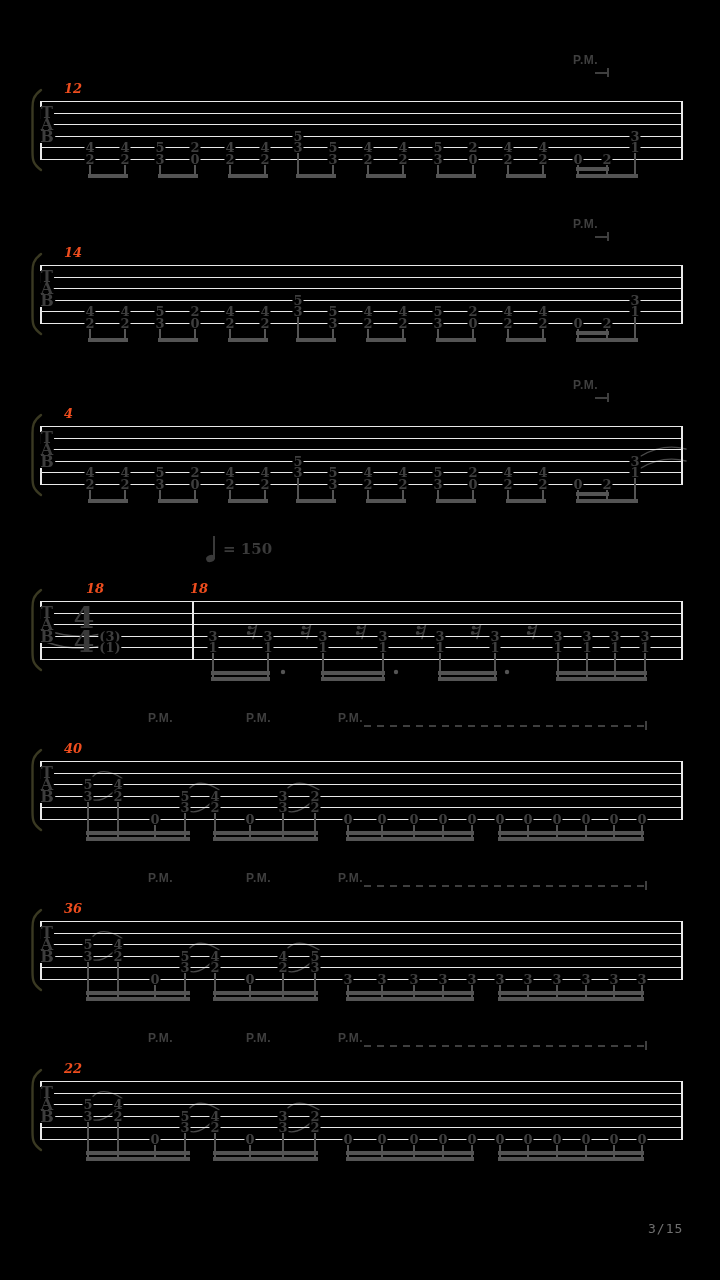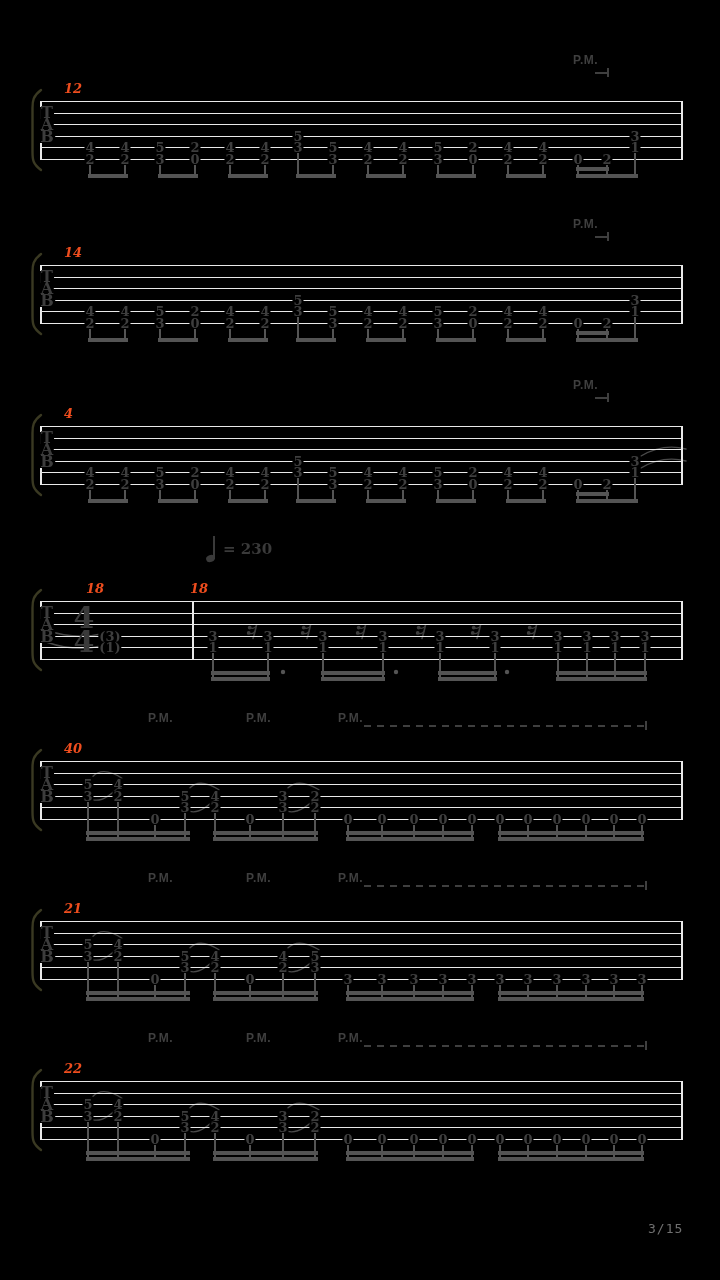--- a/index.html
+++ b/index.html
@@ -85,21 +85,21 @@
       <path d="M41,1070 C33,1076 32.5,1081 32.5,1088 L32.5,1132 C32.5,1140 33,1144 41,1150" stroke="#3a3922" stroke-width="2.4" fill="none" stroke-linecap="round"></path>
       <path d="M93,1096.2 Q103,1086.2 122,1098.2" stroke="#4a4a4a" stroke-width="1.3" fill="none" stroke-linecap="round"></path>
       <path d="M93,1119.8 Q105,1122.8 122,1103.2" stroke="#4a4a4a" stroke-width="1.3" fill="none" stroke-linecap="round"></path>
       <path d="M190,1107.8 Q200,1097.8 219,1109.8" stroke="#4a4a4a" stroke-width="1.3" fill="none" stroke-linecap="round"></path>
       <path d="M190,1131.4 Q202,1134.4 219,1114.8" stroke="#4a4a4a" stroke-width="1.3" fill="none" stroke-linecap="round"></path>
       <path d="M288,1107.8 Q299,1097.8 319,1109.8" stroke="#4a4a4a" stroke-width="1.3" fill="none" stroke-linecap="round"></path>
       <path d="M288,1131.4 Q301,1134.4 319,1114.8" stroke="#4a4a4a" stroke-width="1.3" fill="none" stroke-linecap="round"></path>
     </svg>
   <div class="tempo-head"></div>
   <div class="tempo-stem"></div>
-  <div class="tempo-label">= 230</div>
+  <div class="tempo-label">= 150</div>
   <div class="footer">3/15</div>
 <div class="sline" style="left: 40px; top: 101px; width: 642px;"></div>
     <div class="sline" style="left: 40px; top: 112.6px; width: 642px;"></div>
     <div class="sline" style="left: 40px; top: 124.2px; width: 642px;"></div>
     <div class="sline" style="left: 40px; top: 135.8px; width: 642px;"></div>
     <div class="sline" style="left: 40px; top: 147.4px; width: 642px;"></div>
     <div class="sline" style="left: 40px; top: 159px; width: 642px;"></div>
     <div class="barline" style="left: 40px; top: 101px; height: 59px;"></div>
     <div class="barline" style="left: 681px; top: 101px; height: 59px;"></div>
     <div class="clef" style="left: 47px; top: 113px;">T</div>
@@ -442,21 +442,21 @@
     <div class="sline" style="left: 40px; top: 932.6px; width: 642px;"></div>
     <div class="sline" style="left: 40px; top: 944.2px; width: 642px;"></div>
     <div class="sline" style="left: 40px; top: 955.8px; width: 642px;"></div>
     <div class="sline" style="left: 40px; top: 967.4px; width: 642px;"></div>
     <div class="sline" style="left: 40px; top: 979px; width: 642px;"></div>
     <div class="barline" style="left: 40px; top: 921px; height: 59px;"></div>
     <div class="barline" style="left: 681px; top: 921px; height: 59px;"></div>
     <div class="clef" style="left: 47px; top: 933px;">T</div>
     <div class="clef" style="left: 47px; top: 945px;">A</div>
     <div class="clef" style="left: 47px; top: 957px;">B</div>
-    <div class="mnum" style="left: 64px; top: 902px;">21</div>
+    <div class="mnum" style="left: 64px; top: 902px;">36</div>
     <div class="pm" style="left: 148px; top: 872px;">P.M.</div>
     <div class="pm" style="left: 246px; top: 872px;">P.M.</div>
     <div class="pm" style="left: 338px; top: 872px;">P.M.</div>
     <div class="pmdash" style="left: 364px; top: 885px; width: 282px;"></div>
     <div class="pmtick" style="left: 645px; top: 881px;"></div>
     <div class="note" style="left: 88px; top: 944.2px;">5</div>
     <div class="note" style="left: 88px; top: 955.8px;">3</div>
     <div class="note" style="left: 118px; top: 944.2px;">4</div>
     <div class="note" style="left: 118px; top: 955.8px;">2</div>
     <div class="note" style="left: 155px; top: 979px;">0</div>

